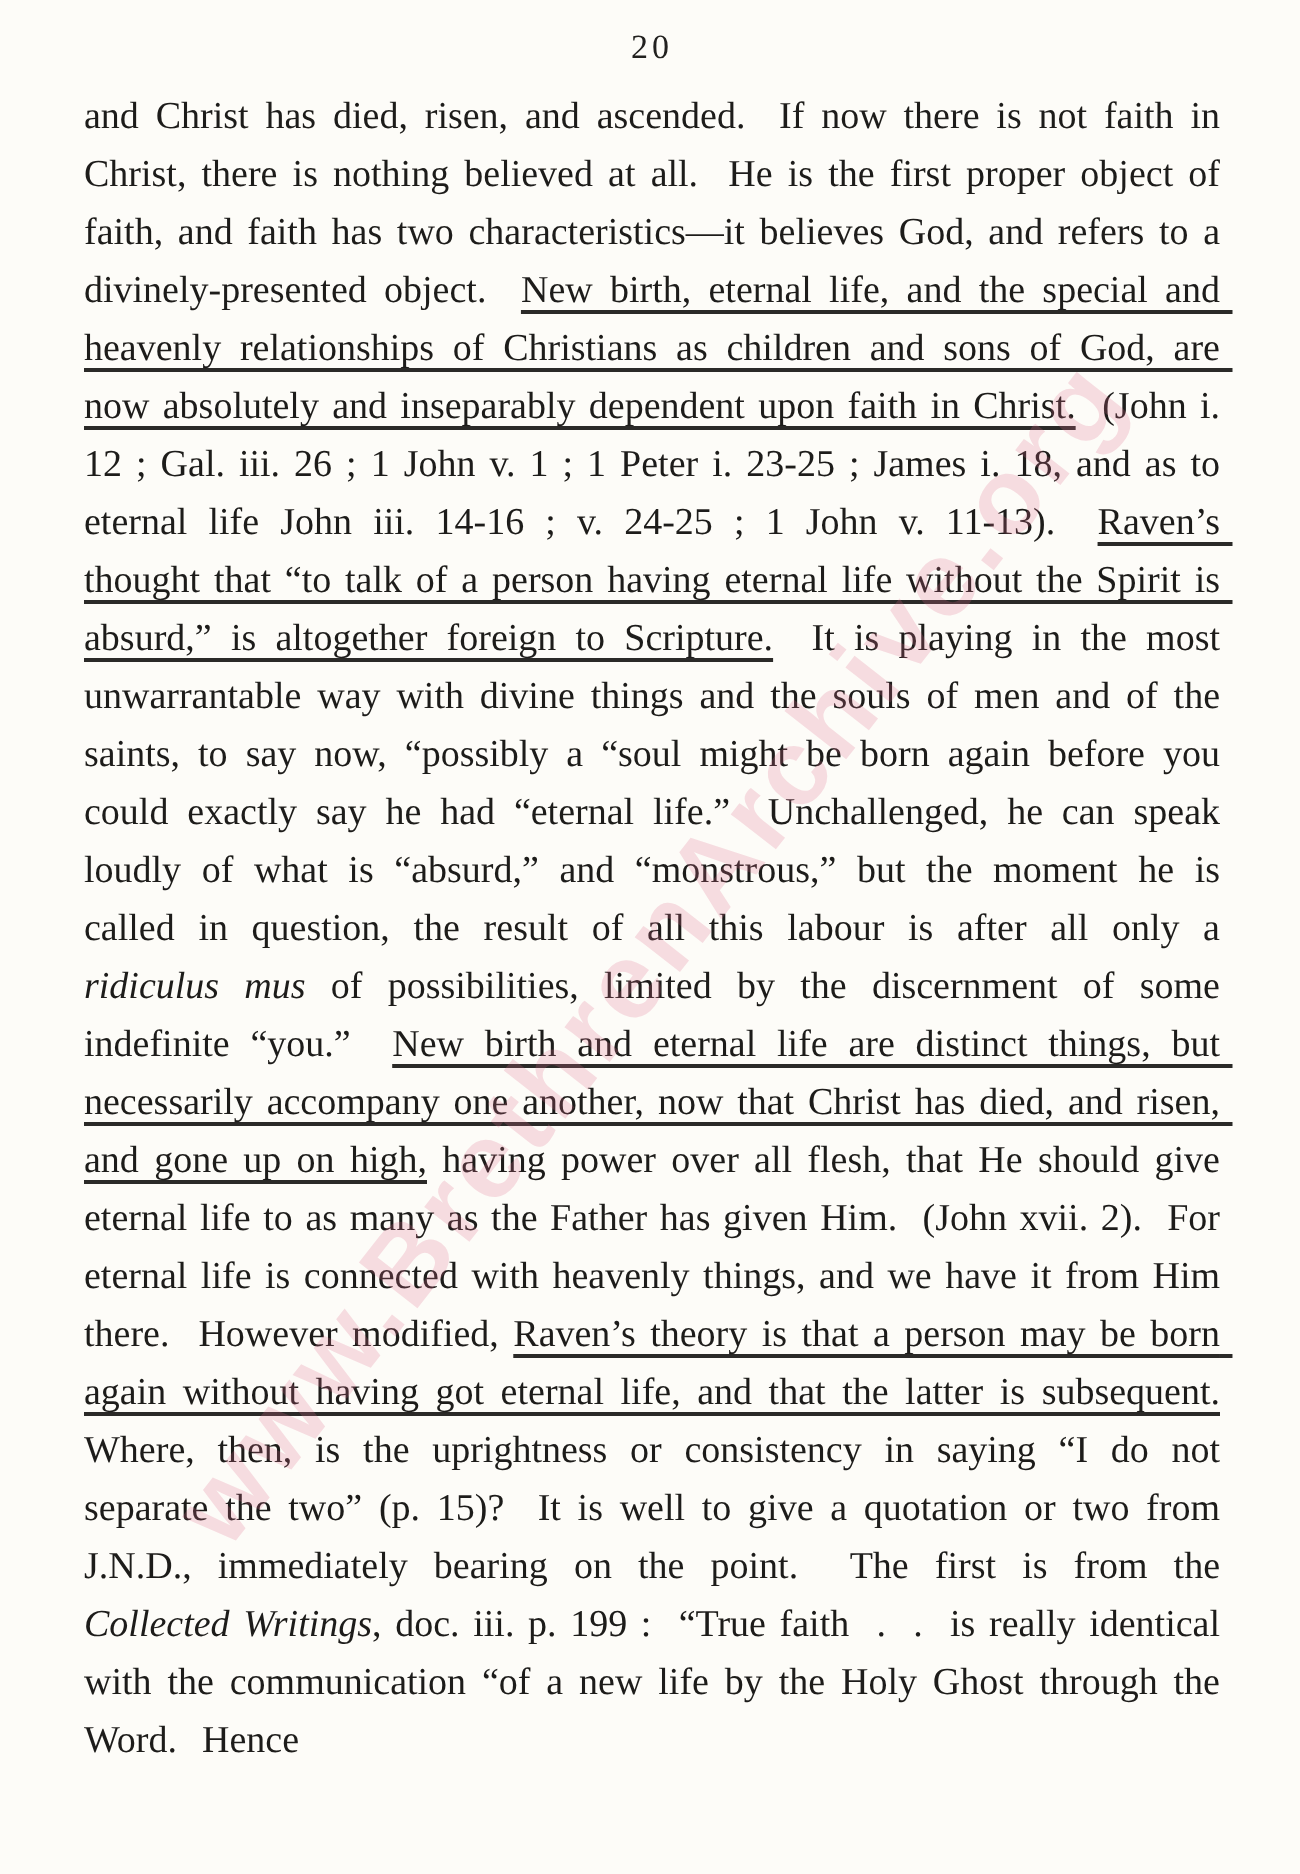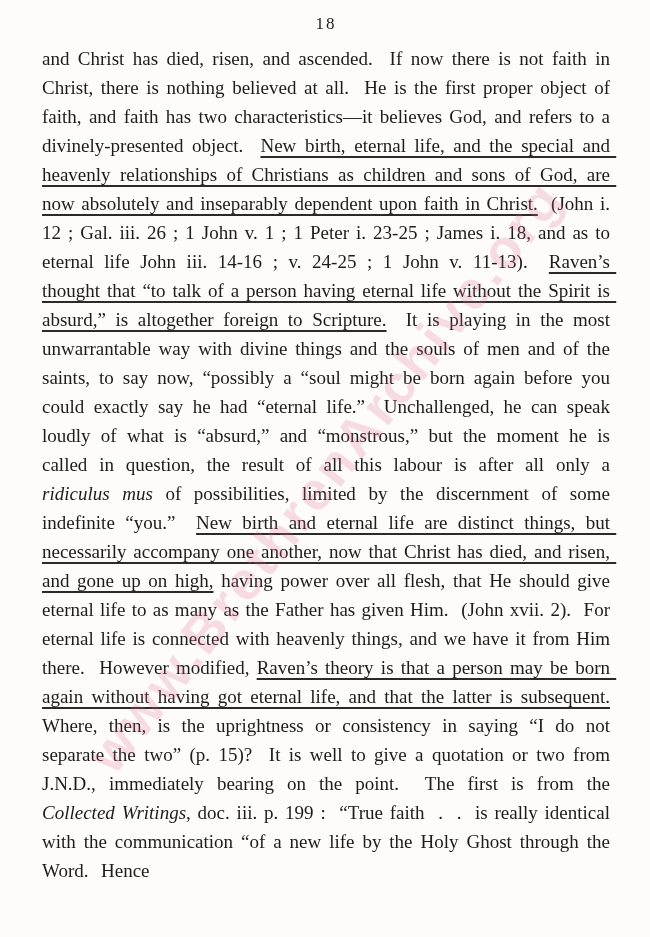--- a/index.html
+++ b/index.html
@@ -59,18 +59,18 @@
     z-index: 2;
     pointer-events: none;
     user-select: none;
     white-space: nowrap;
   }
 </style>
 </head>
 <body>
 
 <div class="page">
-  <div class="page-number">18</div>
+  <div class="page-number">20</div>
 
   <div class="watermark">www.BrethrenArchive.org</div>
 
   <p class="body-text" id="body-text"><span class="seg seg-normal">and Christ has died, risen, and ascended.  If now there is not faith in Christ, there is nothing believed at all.  He is the first proper object of faith, and faith has two characteristics—it believes God, and refers to a divinely-presented object.  </span><span class="seg seg-underline">New birth, eternal life, and the special and heavenly relationships of Christians as children and sons of God, are now absolutely and inseparably dependent upon faith in Christ.</span><span class="seg seg-normal">  (John i. 12 ; Gal. iii. 26 ; 1 John v. 1 ; 1 Peter i. 23-25 ; James i. 18, and as to eternal life John iii. 14-16 ; v. 24-25 ; 1 John v. 11-13).  </span><span class="seg seg-underline">Raven’s thought that “to talk of a person having eternal life without the Spirit is absurd,” is altogether foreign to Scripture.</span><span class="seg seg-normal">  It is playing in the most unwarrantable way with divine things and the souls of men and of the saints, to say now, “possibly a “soul might be born again before you could exactly say he had “eternal life.”  Unchallenged, he can speak loudly of what is “absurd,” and “monstrous,” but the moment he is called in question, the result of all this labour is after all only a </span><span class="seg seg-italic">ridiculus mus</span><span class="seg seg-normal"> of possibilities, limited by the discernment of some indefinite “you.”  </span><span class="seg seg-underline">New birth and eternal life are distinct things, but necessarily accompany one another, now that Christ has died, and risen, and gone up on high,</span><span class="seg seg-normal"> having power over all flesh, that He should give eternal life to as many as the Father has given Him.  (John xvii. 2).  For eternal life is connected with heavenly things, and we have it from Him there.  However modified, </span><span class="seg seg-underline">Raven’s theory is that a person may be born again without having got eternal life, and that the latter is subsequent.</span><span class="seg seg-normal">  Where, then, is the uprightness or consistency in saying “I do not separate the two” (p. 15)?  It is well to give a quotation or two from J.N.D., immediately bearing on the point.  The first is from the </span><span class="seg seg-italic">Collected Writings</span><span class="seg seg-normal">, doc. iii. p. 199 :  “True faith  .  .  is really identical with the communication “of a new life by the Holy Ghost through the Word.  Hence</span></p>
 </div>
 
 </body></html>

